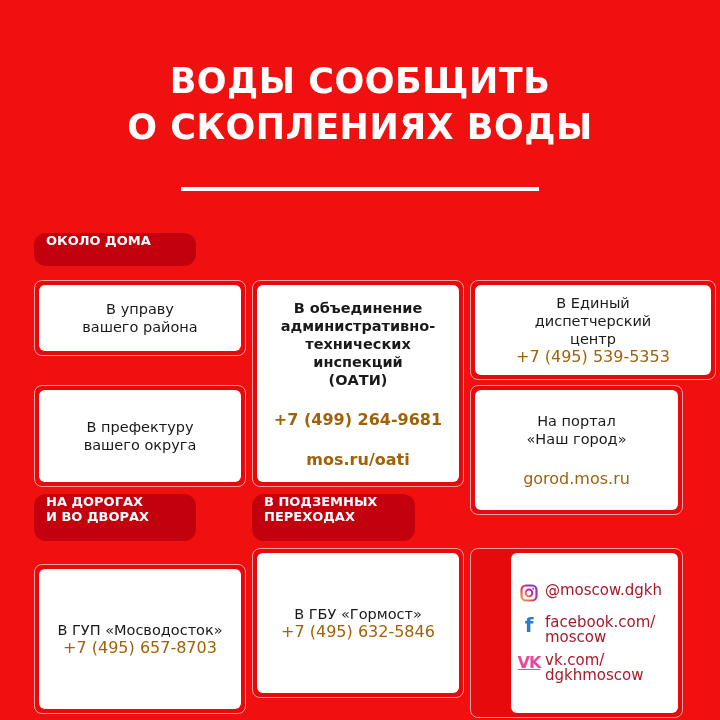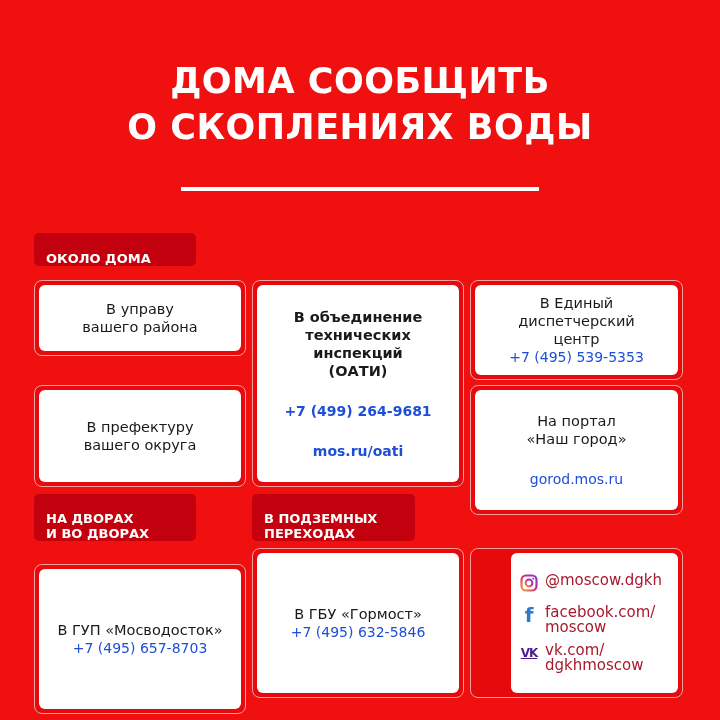--- a/index.html
+++ b/index.html
@@ -23,30 +23,30 @@
     }
     .divider {
       position: absolute;
       left: 181px; top: 187px;
       width: 358px; height: 4px;
       background: #ffffff;
     }
     .label {
       position: absolute;
       background: #c3000d;
-      border-radius: 5px;
+      border-radius: 12px;
       color: #ffffff;
       font-family: "DejaVu Sans", sans-serif;
       font-weight: bold;
       font-size: 13px;
       line-height: 15px;
       padding: 0 12px;
       display: flex;
       flex-direction: column;
-      justify-content: flex-end;
+      justify-content: flex-start;
     }
     .card {
       position: absolute;
       border: 1.5px solid #f6a0a0;
       border-radius: 8px;
       padding: 4px;
       background: #e60a0c;
     }
     .card-inner {
       width: 100%; height: 100%;
@@ -56,22 +56,22 @@
       flex-direction: column;
       align-items: center;
       justify-content: center;
       text-align: center;
       font-size: 14.5px;
       line-height: 18px;
       color: #1a1a1a;
     }
     .card-inner .line { display: block; }
     .contact {
-      color: #1d4ed8;
-      font-size: 14px;
+      color: #a16207;
+      font-size: 16px;
       line-height: 18px;
       display: block;
     }
     .gap { margin-top: 22px; }
     .social {
       align-items: flex-start;
       justify-content: center;
       padding-left: 8px;
     }
     .social-row {
@@ -85,21 +85,21 @@
       color: #a8192b;
       font-size: 15px;
       line-height: 15px;
     }
     .icon { width: 20px; height: 20px; flex: 0 0 20px; display: inline-flex; align-items: center; justify-content: center; }
   </style>
 </head>
 <body>
 
 <div class="title">
-  <div>ДОМА СООБЩИТЬ</div>
+  <div>ВОДЫ СООБЩИТЬ</div>
   <div>О СКОПЛЕНИЯХ ВОДЫ</div>
 </div>
 <div class="divider"></div>
 
 <div class="label" style="left:34px; top:233px; width:162px; height:33px;">
   <span>ОКОЛО ДОМА</span>
 </div>
 
 <div class="card" style="left:34px; top:280px; width:212px; height:76px;">
   <div class="card-inner">
@@ -111,47 +111,48 @@
 <div class="card" style="left:34px; top:385px; width:212px; height:102px;">
   <div class="card-inner">
     <span class="line">В префектуру</span>
     <span class="line">вашего округа</span>
   </div>
 </div>
 
 <div class="card" style="left:252px; top:280px; width:212px; height:207px;font-weight:bold;">
   <div class="card-inner">
     <span class="line">В объединение</span>
+    <span class="line">административно-</span>
     <span class="line">технических</span>
     <span class="line">инспекций</span>
     <span class="line">(ОАТИ)</span>
     <span class="contact gap">+7 (499) 264-9681</span>
     <span class="contact gap">mos.ru/oati</span>
   </div>
 </div>
 
-<div class="card" style="left:470px; top:280px; width:213px; height:100px;">
+<div class="card" style="left:470px; top:280px; width:246px; height:100px;">
   <div class="card-inner">
     <span class="line">В Единый</span>
     <span class="line">диспетчерский</span>
     <span class="line">центр</span>
     <span class="contact">+7 (495) 539-5353</span>
   </div>
 </div>
 
 <div class="card" style="left:470px; top:385px; width:213px; height:130px;">
   <div class="card-inner">
     <span class="line">На портал</span>
     <span class="line">«Наш город»</span>
     <span class="contact gap">gorod.mos.ru</span>
   </div>
 </div>
 
 <div class="label" style="left:34px; top:494px; width:162px; height:47px;">
-  <span>НА ДВОРАХ</span>
+  <span>НА ДОРОГАХ</span>
   <span>И ВО ДВОРАХ</span>
 </div>
 
 <div class="label" style="left:252px; top:494px; width:163px; height:47px;">
   <span>В ПОДЗЕМНЫХ</span>
   <span>ПЕРЕХОДАХ</span>
 </div>
 
 <div class="card" style="left:34px; top:564px; width:212px; height:150px;">
   <div class="card-inner">
@@ -160,21 +161,21 @@
   </div>
 </div>
 
 <div class="card" style="left:252px; top:548px; width:212px; height:150px;">
   <div class="card-inner">
     <span class="line">В ГБУ «Гормост»</span>
     <span class="contact">+7 (495) 632-5846</span>
   </div>
 </div>
 
-<div class="card" style="left:470px; top:548px; width:213px; height:150px;padding-left:40px;">
+<div class="card" style="left:470px; top:548px; width:213px; height:170px;padding-left:40px;">
   <div class="card-inner social">
     <div class="social-row">
       <span class="icon">
         <svg width="18" height="18" viewBox="0 0 18 18">
           <defs>
             <linearGradient id="igg" x1="0" y1="1" x2="1" y2="0">
               <stop offset="0" stop-color="#f7a33a"></stop>
               <stop offset="0.5" stop-color="#d62a7a"></stop>
               <stop offset="1" stop-color="#7a3bd6"></stop>
             </linearGradient>
@@ -189,20 +190,20 @@
       </span>
     </div>
     <div class="social-row" style="margin-top:8px;">
       <span class="icon" style="color:#2d7bc4; font-weight:bold; font-size:20px; font-family:'DejaVu Sans', sans-serif;">f</span>
       <span class="txt">
         <span style="display:block">facebook.com/</span>
         <span style="display:block">moscow</span>
       </span>
     </div>
     <div class="social-row" style="margin-top:4px;">
-      <span class="icon" style="color:#4c1d95; font-weight:bold; font-size:12px; font-family:'DejaVu Sans', sans-serif; letter-spacing:-1px;text-decoration:underline;">VK</span>
+      <span class="icon" style="color:#ec4899; font-weight:bold; font-size:16px; font-family:'DejaVu Sans', sans-serif; letter-spacing:-1px;text-decoration:underline;">VK</span>
       <span class="txt">
         <span style="display:block">vk.com/</span>
         <span style="display:block">dgkhmoscow</span>
       </span>
     </div>
   </div>
 </div>
 
 </body></html>

